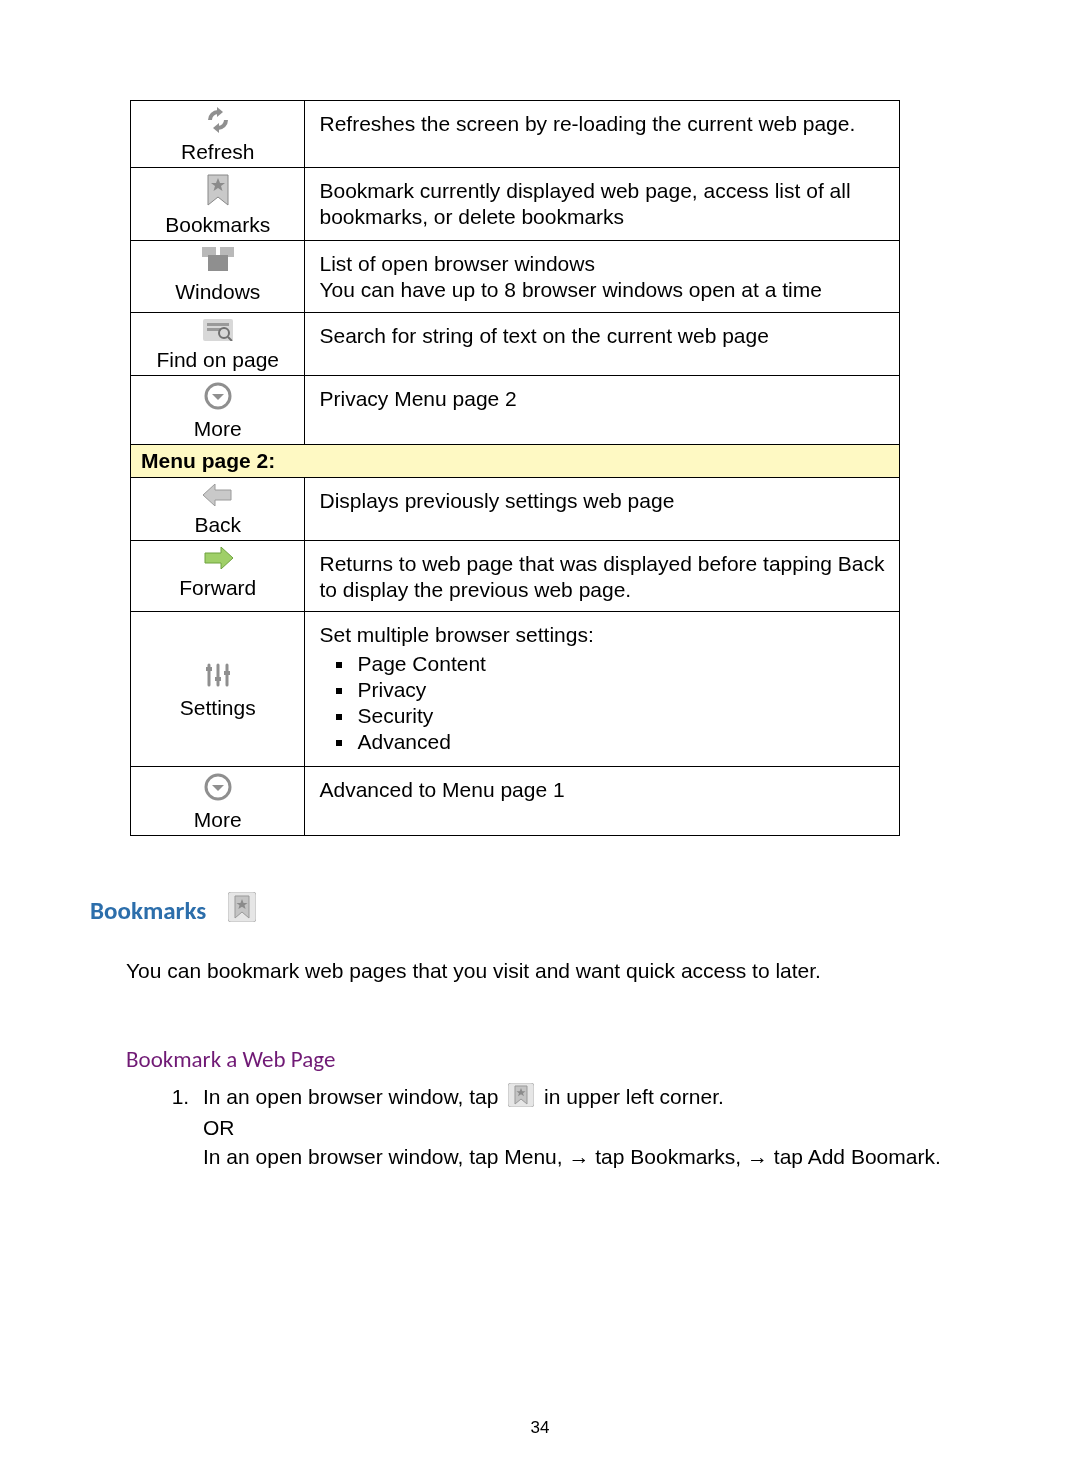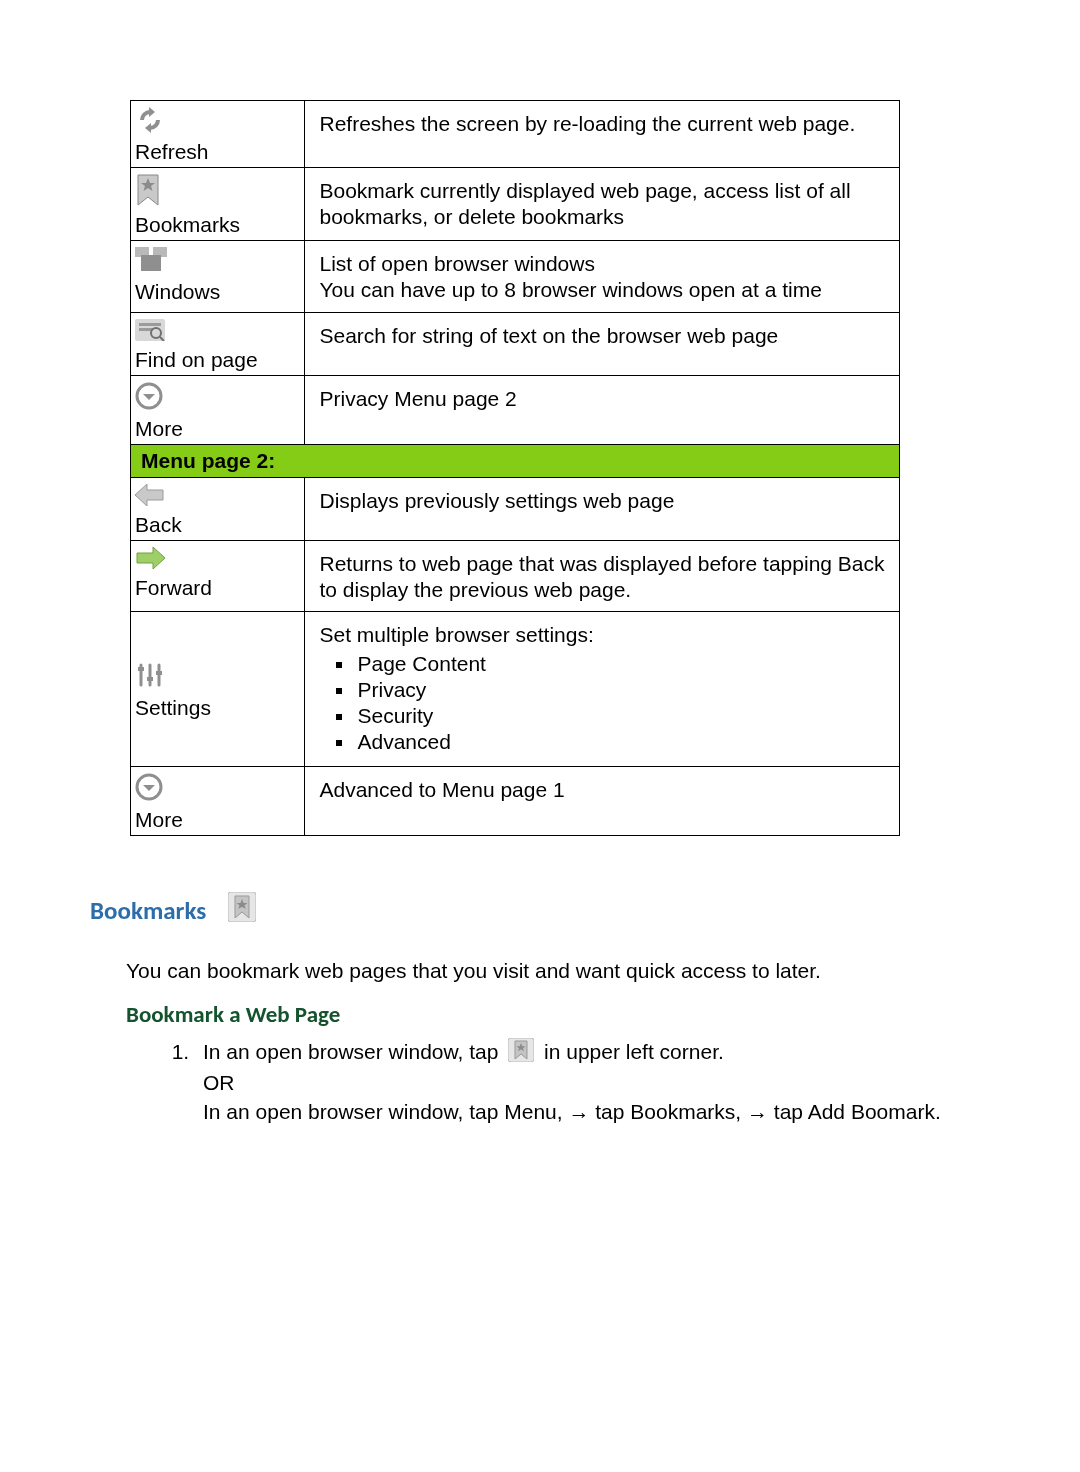--- a/index.html
+++ b/index.html
@@ -22,33 +22,34 @@
     width: 770px;
     margin-left: 40px;
   }
   td {
     border: 1px solid #000;
     vertical-align: top;
     padding: 6px 10px;
   }
   td.iconcell {
     width: 170px;
+    text-align: center;
     padding: 6px 4px 4px 4px;
   }
   td.iconcell .glyph {
     display: block;
     margin: 0 auto 2px auto;
   }
   td.desc {
     width: 600px;
     padding: 10px 12px 8px 14px;
     line-height: 1.25;
   }
   td.section {
-    background: #84cc16;
+    background: #fef9c3;
     font-weight: bold;
     padding: 4px 10px;
   }
   .label {
     display: block;
     line-height: 1.1;
   }
   ul.settings {
     margin: 2px 0 2px 36px;
     padding: 0;
@@ -66,25 +67,25 @@
     color: #2c6eab;
     display: flex;
     align-items: center;
     gap: 22px;
   }
   .para {
     margin: 28px 0 0 36px;
     line-height: 1.3;
   }
   .h-sub {
-    margin-top: 16px;
+    margin-top: 61px;
     font-family: "Segoe UI", Calibri, Arial, sans-serif;
-    font-weight: bold;
+    font-weight: normal;
     font-size: 23px;
-    color: #14532d;
+    color: #701a75;
     margin-left: 36px;
   }
   ol.steps {
     margin: 10px 0 0 70px;
     padding: 0;
     line-height: 1.35;
   }
   ol.steps li {
     padding-left: 8px;
     margin-left: 35px;
@@ -166,21 +167,21 @@
         <svg width="30" height="22" viewBox="0 0 30 22">
                 <rect x="0" y="0" width="30" height="22" rx="2" fill="#d8d8d8"></rect>
                 <rect x="4" y="4" width="22" height="3" fill="#9a9a9a"></rect>
                 <rect x="4" y="9" width="14" height="3" fill="#9a9a9a"></rect>
                 <circle cx="21" cy="14" r="5" fill="none" stroke="#707070" stroke-width="2"></circle>
                 <line x1="25" y1="18" x2="29" y2="22" stroke="#707070" stroke-width="2"></line>
               </svg>
       </span>
       <span class="label">Find on page</span>
     </td>
-    <td class="desc">Search for string of text on the browser web page</td>
+    <td class="desc">Search for string of text on the current web page</td>
   </tr>
 
   <tr>
     <td class="iconcell">
       <span class="glyph">
         <svg width="28" height="28" viewBox="0 0 28 28">
                 <circle cx="14" cy="14" r="12" fill="none" stroke="#8f8f8f" stroke-width="3"></circle>
                 <path d="M8 12 l6 6 6 -6 z" fill="#8f8f8f"></path>
               </svg>
       </span>
@@ -290,14 +291,15 @@
             <rect x="0" y="0" width="26" height="24" rx="3" fill="#e6e6e6" stroke="#bbb"></rect>
             <path d="M7 3 h12 v18 l-6 -5 -6 5 z" fill="#c4c4c4" stroke="#999"></path>
             <path d="M13 5 l1.3 3.2 3.2 0 -2.5 2 1 3 -3 -2 -3 2 1 -3 -2.5 -2 3.2 0 z" fill="#8b8b8b"></path>
           </svg>
     </span><span> in upper left corner.</span><br>
     <span>OR</span><br>
     <span>In an open browser window, tap </span><span class="bold">Menu</span><span>, </span><span>→</span><span> tap </span><span class="bold">Bookmarks</span><span>, </span><span>→</span><span> tap </span><span class="bold">Add Boomark</span><span>.</span>
   </li>
 </ol>
 
+<div class="pagenum">34</div>
 
 </div>
 
 </body></html>

